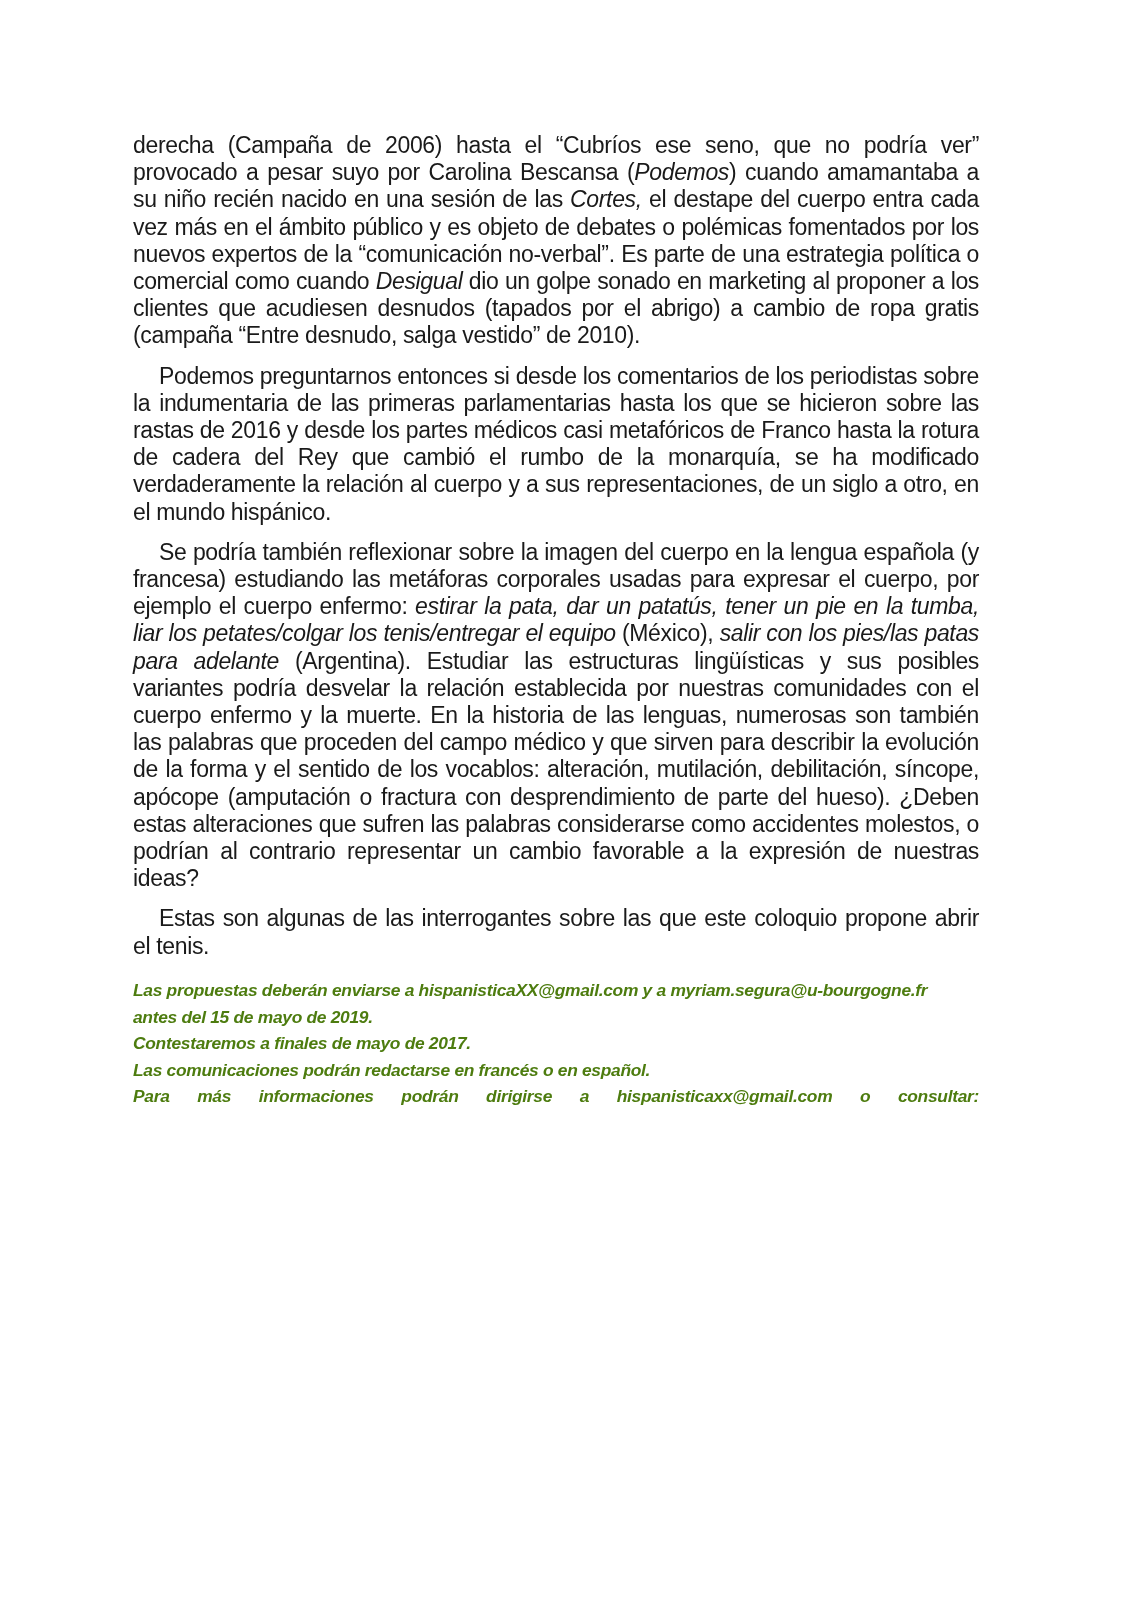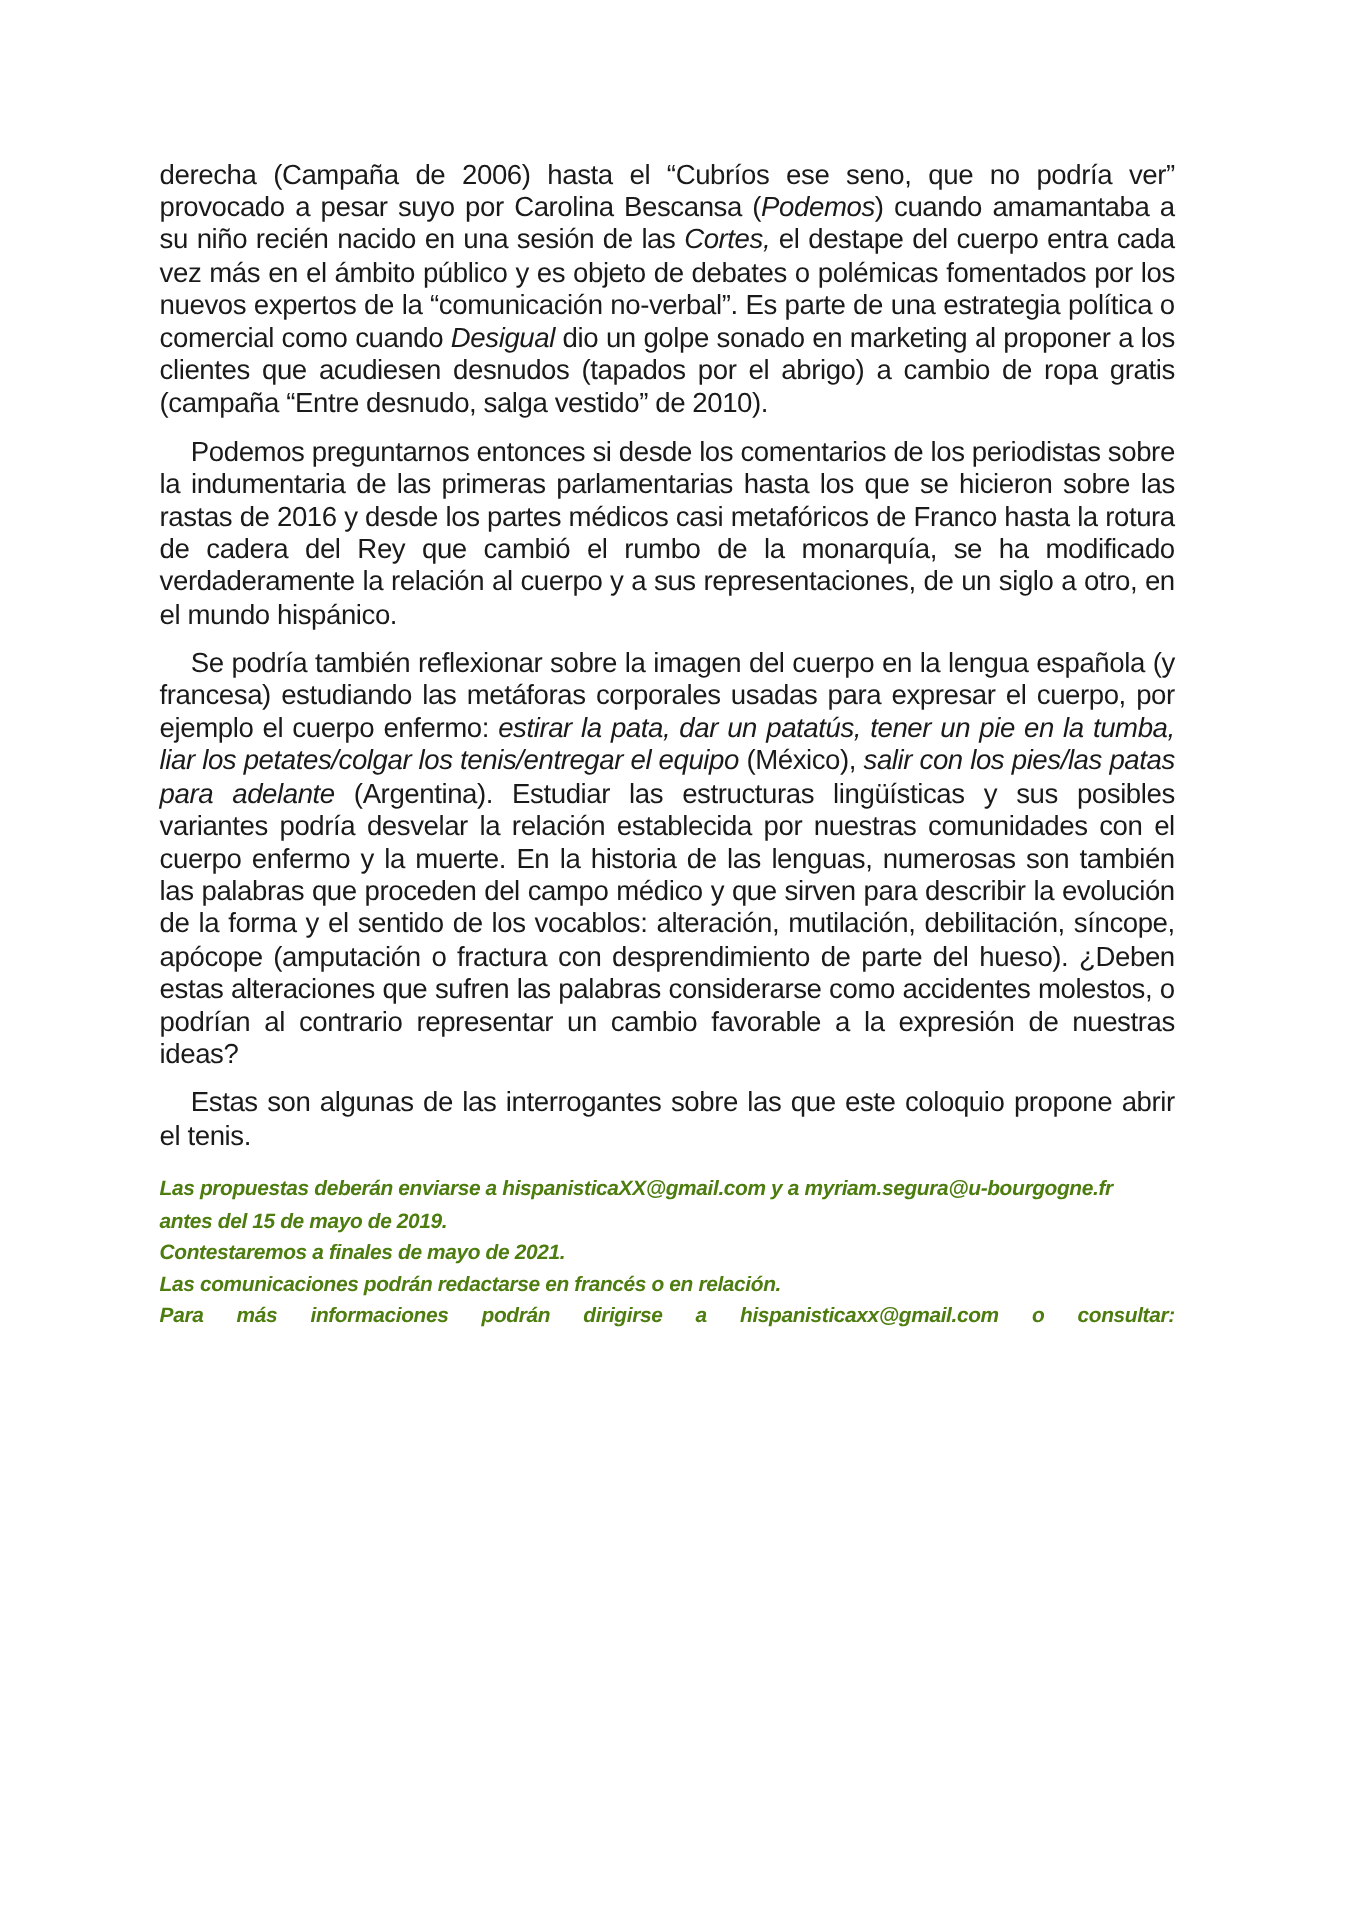--- a/index.html
+++ b/index.html
@@ -28,16 +28,16 @@
 <div class="page">
   <p class="para first"><span>derecha (Campaña de 2006) hasta el “Cubríos ese seno, que no podría ver” provocado a pesar suyo por Carolina Bescansa (</span><i>Podemos</i><span>) cuando amamantaba a su niño recién nacido en una sesión de las </span><i>Cortes,</i><span> el destape del cuerpo entra cada vez más en el ámbito público y es objeto de debates o polémicas fomentados por los nuevos expertos de la “comunicación no-verbal”. Es parte de una estrategia política o comercial como cuando </span><i>Desigual</i><span> dio un golpe sonado en marketing al proponer a los clientes que acudiesen desnudos (tapados por el abrigo) a cambio de ropa gratis (campaña “Entre desnudo, salga vestido” de 2010).</span></p>
   <p class="para"><span>Podemos preguntarnos entonces si desde los comentarios de los periodistas sobre la indumentaria de las primeras parlamentarias hasta los que se hicieron sobre las rastas de 2016 y desde los partes médicos casi metafóricos de Franco hasta la rotura de cadera del Rey que cambió el rumbo de la monarquía, se ha modificado verdaderamente la relación al cuerpo y a sus representaciones, de un siglo a otro, en el mundo hispánico.</span></p>
   <p class="para"><span>Se podría también reflexionar sobre la imagen del cuerpo en la lengua española (y francesa) estudiando las metáforas corporales usadas para expresar el cuerpo, por ejemplo el cuerpo enfermo: </span><i>estirar la pata, dar un patatús, tener un pie en la tumba, liar los petates/colgar los tenis/entregar el equipo</i><span> (México), </span><i>salir con los pies/las patas para adelante</i><span> (Argentina). Estudiar las estructuras lingüísticas y sus posibles variantes podría desvelar la relación establecida por nuestras comunidades con el cuerpo enfermo y la muerte. En la historia de las lenguas, numerosas son también las palabras que proceden del campo médico y que sirven para describir la evolución de la forma y el sentido de los vocablos: alteración, mutilación, debilitación, síncope, apócope (amputación o fractura con desprendimiento de parte del hueso). ¿Deben estas alteraciones que sufren las palabras considerarse como accidentes molestos, o podrían al contrario representar un cambio favorable a la expresión de nuestras ideas?</span></p>
   <p class="para"><span>Estas son algunas de las interrogantes sobre las que este coloquio propone abrir el tenis.</span></p>
 </div>
 
 <div class="notice" style="color: #4d7c0f;">
   <span class="notice-line">Las propuestas deberán enviarse a hispanisticaXX@gmail.com y a myriam.segura@u-bourgogne.fr</span>
   <span class="notice-line">antes del 15 de mayo de 2019.</span>
-  <span class="notice-line">Contestaremos a finales de mayo de 2021.</span>
-  <span class="notice-line">Las comunicaciones podrán redactarse en francés o en relación.</span>
+  <span class="notice-line">Contestaremos a finales de mayo de 2017.</span>
+  <span class="notice-line">Las comunicaciones podrán redactarse en francés o en español.</span>
   <span class="notice-line justify">Para más informaciones podrán dirigirse a hispanisticaxx@gmail.com o consultar:</span>
 </div>
 
 </body></html>

